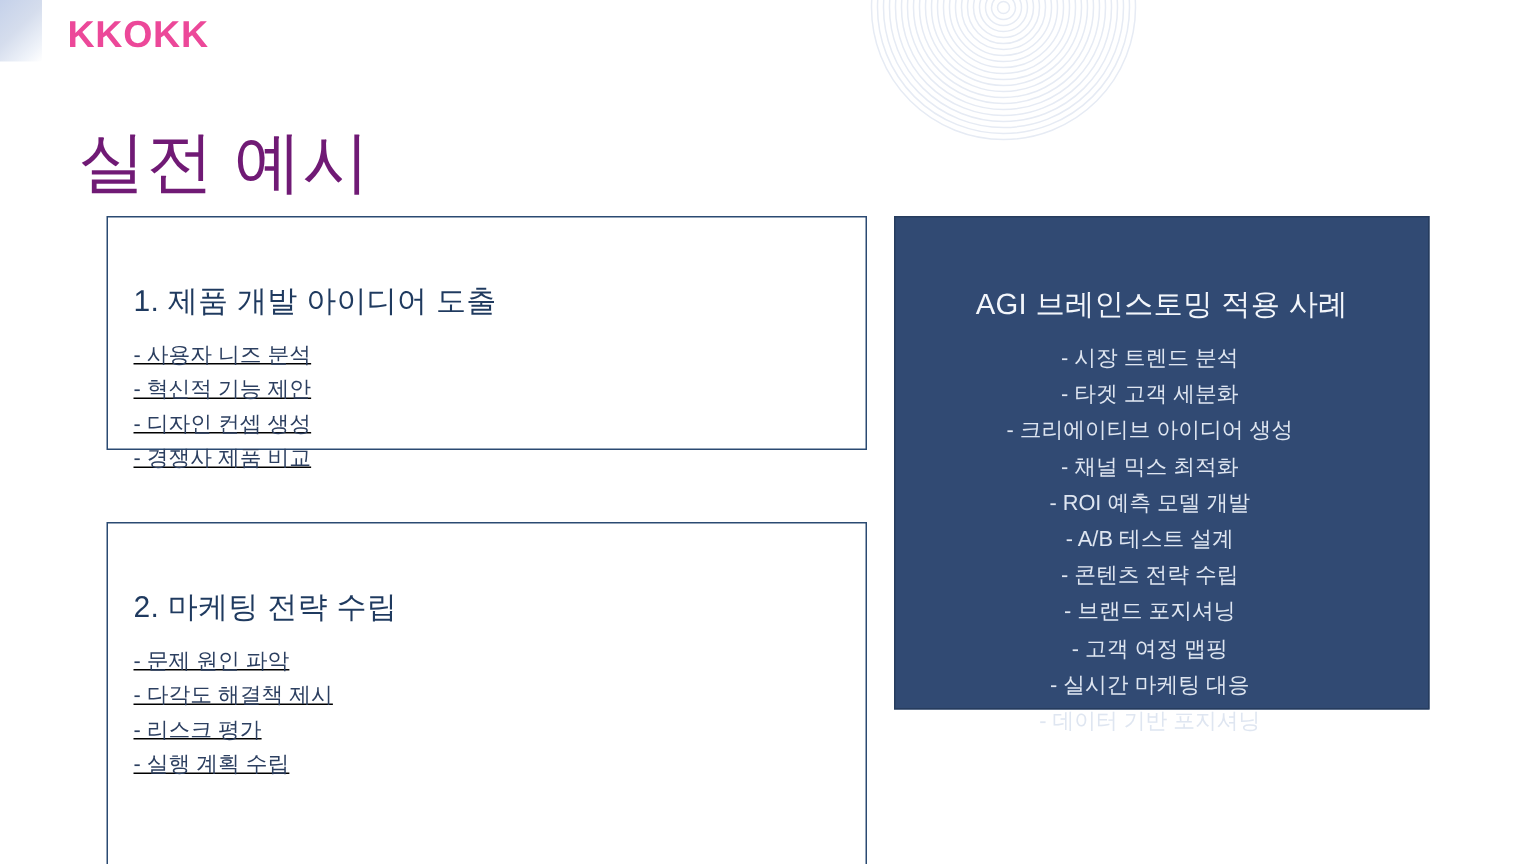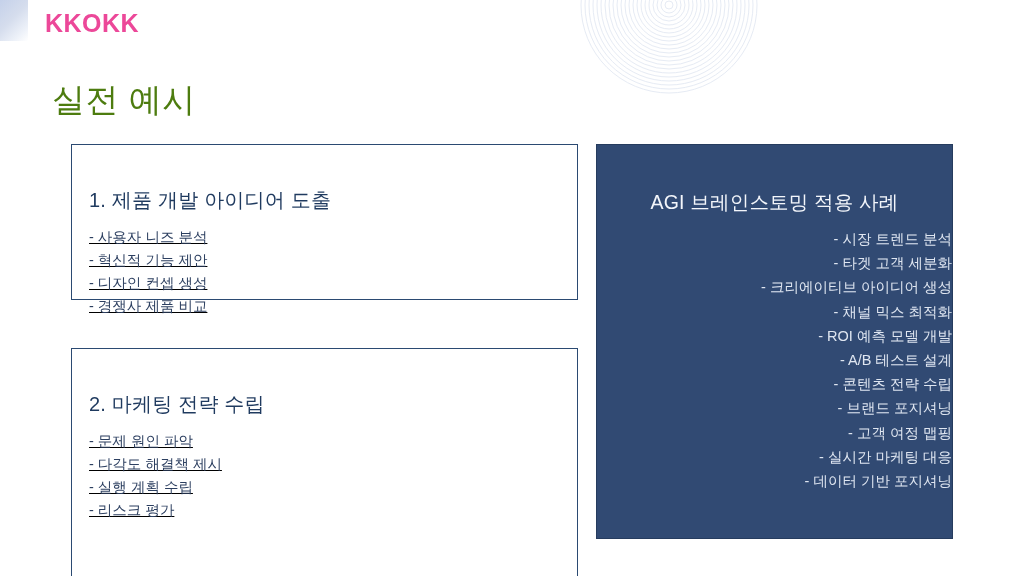--- a/index.html
+++ b/index.html
@@ -55,23 +55,23 @@
     letter-spacing: 0.5px;
     color: #ec4899;
     line-height: 30px;
   }
 
   
   .page-title {
     position: absolute;
     left: 52px;
     top: 49px;
-    font-size: 33px;
+    font-size: 45px;
     font-weight: normal;
-    color: #4d7c0f;
+    color: #701a75;
     letter-spacing: 0.5px;
     line-height: 58px;
   }
 
   
   .card {
     position: absolute;
     left: 71px;
     width: 507px;
     background: #ffffff;
@@ -105,45 +105,44 @@
     line-height: 23px;
     white-space: nowrap;
   }
 
   
   .navy-panel {
     position: absolute;
     left: 596px;
     top: 144px;
     width: 357px;
-    height: 395px;
+    height: 329px;
     background: #314a73;
     border: 1.6px solid #263c5e;
     box-sizing: border-box;
     text-align: center;
   }
   .navy-heading {
     position: absolute;
     left: 0;
     right: 0;
     top: 44px;
     font-size: 19.5px;
     color: #f3f6fb;
     letter-spacing: 0.2px;
     white-space: nowrap;
   }
   .navy-bullets {
     position: absolute;
     left: 0;
-    right: 0;
+    right: 16px;
     top: 82px;
     margin: 0;
     padding: 0;
     list-style: none;
-    text-align: right;
   }
   .navy-bullets li {
     font-size: 14.5px;
     color: #dfe6f1;
     line-height: 24.2px;
     white-space: nowrap;
   }
 </style>
 </head>
 <body>
@@ -193,22 +192,22 @@
       <li>- 디자인 컨셉 생성</li>
       <li>- 경쟁사 제품 비교</li>
     </ul>
   </div>
 
   <div class="card" id="card-2">
     <div class="card-heading">2. 마케팅 전략 수립</div>
     <ul class="card-bullets">
       <li>- 문제 원인 파악</li>
       <li>- 다각도 해결책 제시</li>
+      <li>- 리스크 평가</li>
       <li>- 실행 계획 수립</li>
-      <li>- 리스크 평가</li>
     </ul>
   </div>
 
   <div class="navy-panel">
     <div class="navy-heading">AGI 브레인스토밍 적용 사례</div>
     <ul class="navy-bullets">
       <li>- 시장 트렌드 분석</li>
       <li>- 타겟 고객 세분화</li>
       <li>- 크리에이티브 아이디어 생성</li>
       <li>- 채널 믹스 최적화</li>

